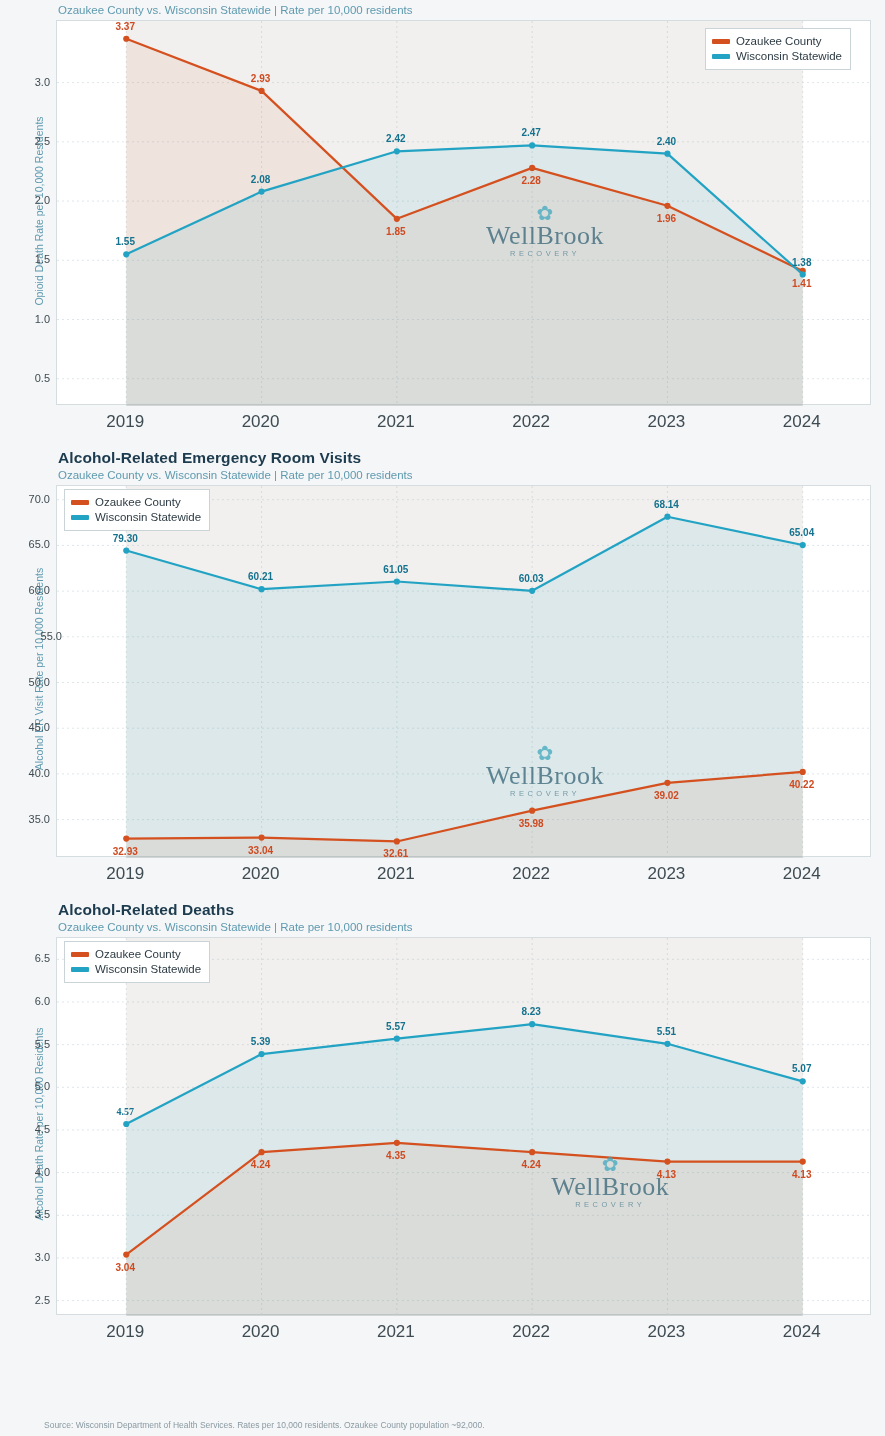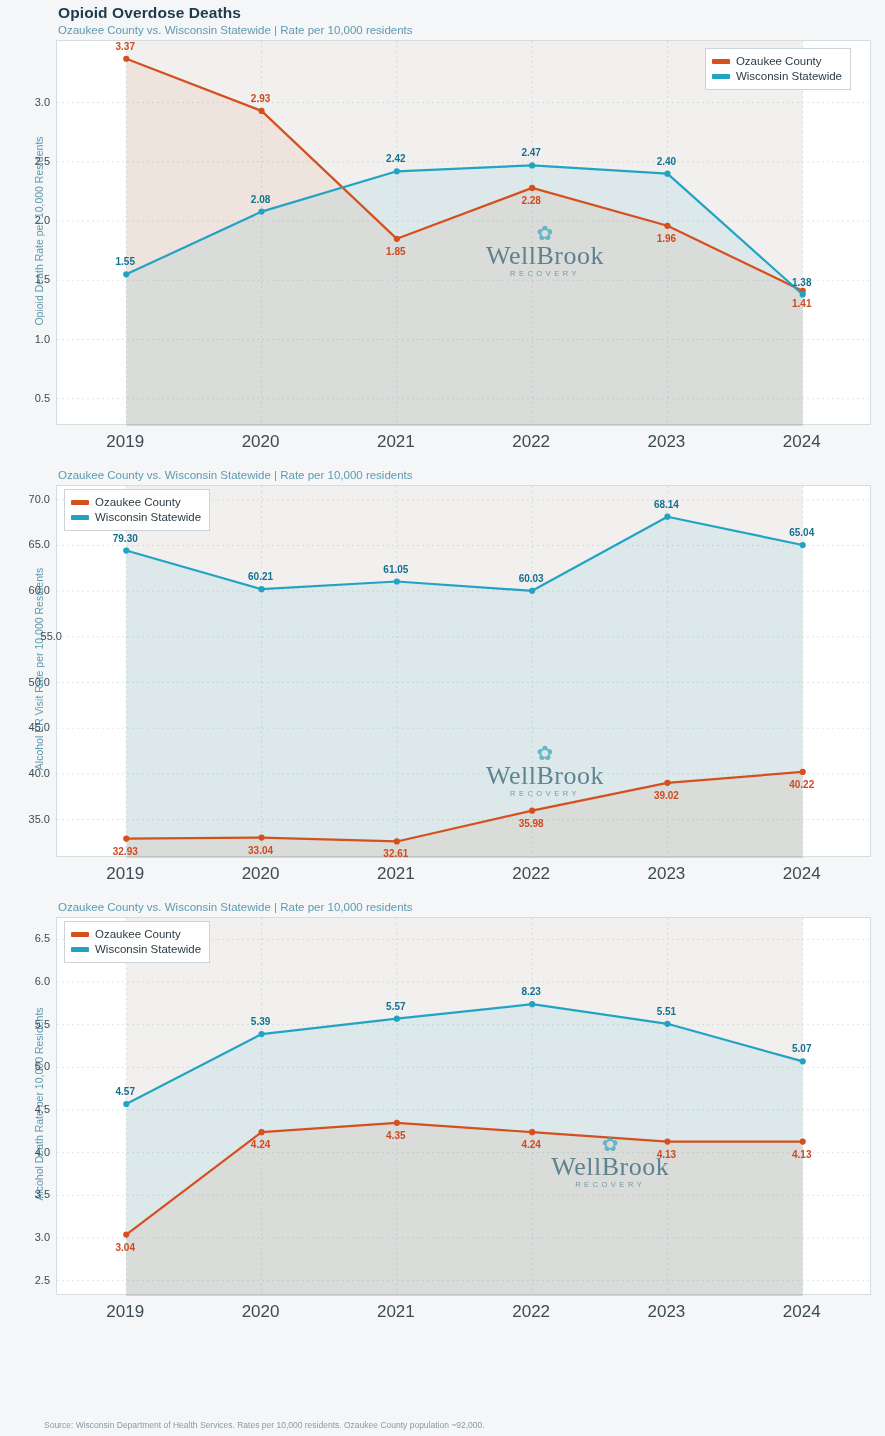--- a/index.html
+++ b/index.html
@@ -115,21 +115,20 @@
     font-size: 8.5px;
     color: #8a9aa3;
   }
 </style>
 </head>
 <body>
 
 <div class="page">
 
   <div class="panel" style="padding-top:4px;">
-    <div class="panel-title">Opioid Overdose Deaths</div>
     <div class="panel-sub">Ozaukee County vs. Wisconsin Statewide  |  Rate per 10,000 residents</div>
     <div class="plot-wrap" id="wrap0" style="height: 415px;">
         <div class="ylabel" style="left: -95px; top: 184.5px; width: 240px; text-align: center;">Opioid Death Rate per 10,000 Residents</div>
         <div class="plot-box" style="position: absolute; left: 42px; top: 0px; width: 815px; height: 385px;">
           <svg class="svgplot" width="815" height="385">
             <line x1="0" x2="815" y1="357.75384615384615" y2="357.75384615384615" stroke="#dfe6ea" stroke-width="1" stroke-dasharray="2,3"></line>
             <line x1="0" x2="815" y1="298.5230769230769" y2="298.5230769230769" stroke="#dfe6ea" stroke-width="1" stroke-dasharray="2,3"></line>
             <line x1="0" x2="815" y1="239.2923076923077" y2="239.2923076923077" stroke="#dfe6ea" stroke-width="1" stroke-dasharray="2,3"></line>
             <line x1="0" x2="815" y1="180.06153846153848" y2="180.06153846153848" stroke="#dfe6ea" stroke-width="1" stroke-dasharray="2,3"></line>
             <line x1="0" x2="815" y1="120.83076923076925" y2="120.83076923076925" stroke="#dfe6ea" stroke-width="1" stroke-dasharray="2,3"></line>
@@ -195,20 +194,21 @@
         </div>
         <div class="watermark" style="left: 441px; top: 184.8px; width: 180px;">
           <div class="wm-mark">✿</div>
           <div class="wm-name">WellBrook</div>
           <div class="wm-sub">RECOVERY</div>
         </div>
       </div>
   </div>
 
   <div class="panel" style="padding-top:14px;">
+    <div class="panel-title">Alcohol-Related Emergency Room Visits</div>
     <div class="panel-sub">Ozaukee County vs. Wisconsin Statewide  |  Rate per 10,000 residents</div>
     <div class="plot-wrap" id="wrap1" style="height: 402px;">
         <div class="ylabel" style="left: -95px; top: 178px; width: 240px; text-align: center;">Alcohol ER Visit Rate per 10,000 Residents</div>
         <div class="plot-box" style="position: absolute; left: 42px; top: 0px; width: 815px; height: 372px;">
           <svg class="svgplot" width="815" height="372">
             <line x1="0" x2="815" y1="333.61179361179364" y2="333.61179361179364" stroke="#dfe6ea" stroke-width="1" stroke-dasharray="2,3"></line>
             <line x1="0" x2="815" y1="287.9115479115479" y2="287.9115479115479" stroke="#dfe6ea" stroke-width="1" stroke-dasharray="2,3"></line>
             <line x1="0" x2="815" y1="242.21130221130224" y2="242.21130221130224" stroke="#dfe6ea" stroke-width="1" stroke-dasharray="2,3"></line>
             <line x1="0" x2="815" y1="196.51105651105652" y2="196.51105651105652" stroke="#dfe6ea" stroke-width="1" stroke-dasharray="2,3"></line>
             <line x1="0" x2="815" y1="150.81081081081084" y2="150.81081081081084" stroke="#dfe6ea" stroke-width="1" stroke-dasharray="2,3"></line>
@@ -278,20 +278,21 @@
         </div>
         <div class="watermark" style="left: 441px; top: 260.4px; width: 180px;">
           <div class="wm-mark">✿</div>
           <div class="wm-name">WellBrook</div>
           <div class="wm-sub">RECOVERY</div>
         </div>
       </div>
   </div>
 
   <div class="panel" style="padding-top:14px;">
+    <div class="panel-title">Alcohol-Related Deaths</div>
     <div class="panel-sub">Ozaukee County vs. Wisconsin Statewide  |  Rate per 10,000 residents</div>
     <div class="plot-wrap" id="wrap2" style="height: 408px;">
         <div class="ylabel" style="left: -95px; top: 181px; width: 240px; text-align: center;">Alcohol Death Rate per 10,000 Residents</div>
         <div class="plot-box" style="position: absolute; left: 42px; top: 0px; width: 815px; height: 378px;">
           <svg class="svgplot" width="815" height="378">
             <line x1="0" x2="815" y1="362.64108352144467" y2="362.64108352144467" stroke="#dfe6ea" stroke-width="1" stroke-dasharray="2,3"></line>
             <line x1="0" x2="815" y1="319.97742663656885" y2="319.97742663656885" stroke="#dfe6ea" stroke-width="1" stroke-dasharray="2,3"></line>
             <line x1="0" x2="815" y1="277.313769751693" y2="277.313769751693" stroke="#dfe6ea" stroke-width="1" stroke-dasharray="2,3"></line>
             <line x1="0" x2="815" y1="234.65011286681712" y2="234.65011286681712" stroke="#dfe6ea" stroke-width="1" stroke-dasharray="2,3"></line>
             <line x1="0" x2="815" y1="191.98645598194128" y2="191.98645598194128" stroke="#dfe6ea" stroke-width="1" stroke-dasharray="2,3"></line>
@@ -323,21 +324,21 @@
             <circle cx="610.435" cy="105.80586907449208" r="3.1" fill="#23a3c4"></circle>
             <circle cx="745.7249999999999" cy="143.34988713318282" r="3.1" fill="#23a3c4"></circle>
           </svg>
         </div>
         <div class="dlabel orange" style="left: 111.275px; top: 324.564px;">3.04</div>
         <div class="dlabel orange" style="left: 246.565px; top: 222.172px;">4.24</div>
         <div class="dlabel orange" style="left: 381.855px; top: 212.786px;">4.35</div>
         <div class="dlabel orange" style="left: 517.145px; top: 222.172px;">4.24</div>
         <div class="dlabel orange" style="left: 652.435px; top: 231.558px;">4.13</div>
         <div class="dlabel orange" style="left: 787.725px; top: 231.558px;">4.13</div>
-        <div class="dlabel teal" style="left: 111.275px; top: 169.014px;">4.57</div>
+        <div class="dlabel teal" style="left: 111.275px; top: 169.014px; font-family: Liberation Serif, serif;">4.57</div>
         <div class="dlabel teal" style="left: 246.565px; top: 99.0451px;">5.39</div>
         <div class="dlabel teal" style="left: 381.855px; top: 83.6862px;">5.57</div>
         <div class="dlabel teal" style="left: 517.145px; top: 69.1806px;">8.23</div>
         <div class="dlabel teal" style="left: 652.435px; top: 88.8059px;">5.51</div>
         <div class="dlabel teal" style="left: 787.725px; top: 126.35px;">5.07</div>
         <div class="ytick" style="left: 0px; width: 36px; top: 362.641px;">2.5</div>
         <div class="ytick" style="left: 0px; width: 36px; top: 319.977px;">3.0</div>
         <div class="ytick" style="left: 0px; width: 36px; top: 277.314px;">3.5</div>
         <div class="ytick" style="left: 0px; width: 36px; top: 234.65px;">4.0</div>
         <div class="ytick" style="left: 0px; width: 36px; top: 191.986px;">4.5</div>

